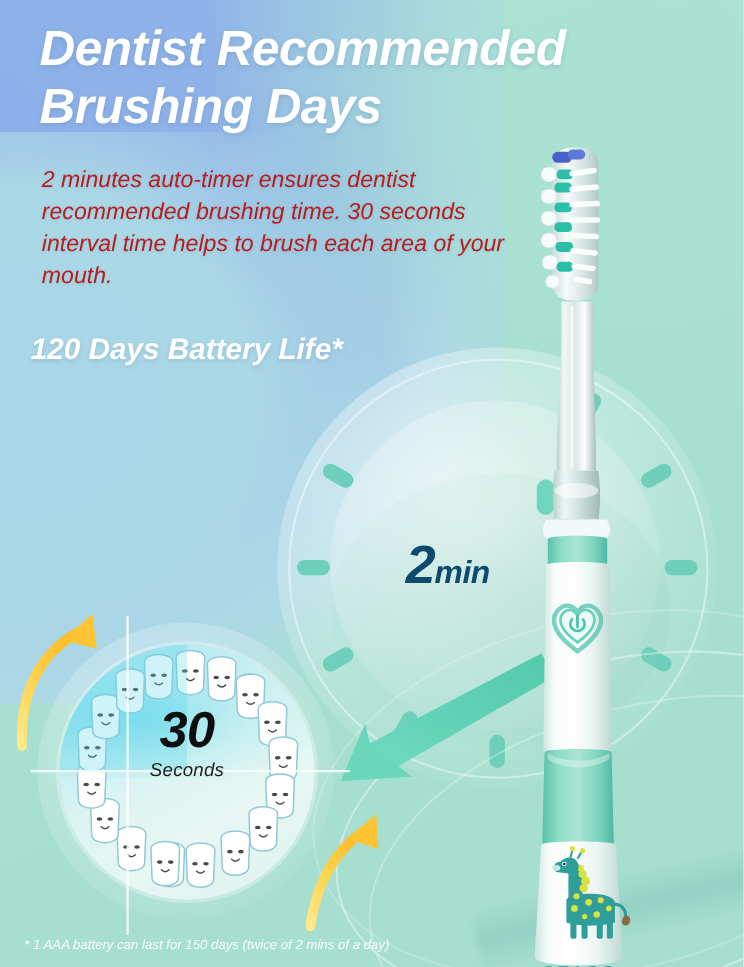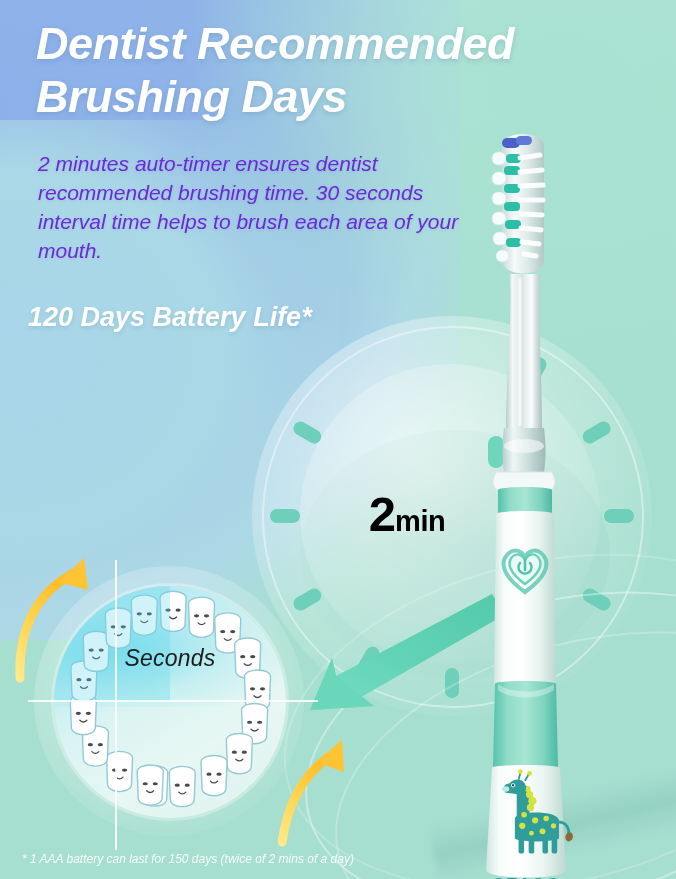--- a/index.html
+++ b/index.html
@@ -117,21 +117,21 @@
     font-weight: bold;
     font-style: italic;
     letter-spacing: -0.5px;
     text-shadow: 0 2px 5px rgba(90,130,170,0.30);
   }
   .body-copy {
     position: absolute;
     left: 38px;
     top: 150px;
     width: 430px;
-    color: #6d28d9;
+    color: #b91c1c;
     font-size: 21px;
     line-height: 1.38;
     font-style: italic;
     text-shadow: 0 1px 3px rgba(90,140,160,0.22);
   }
   .subhead {
     position: absolute;
     left: 28px;
     top: 302px;
     color: #ffffff;
@@ -153,21 +153,22 @@
 
   
   .timer-block {
     position: absolute;
     left: 312px;
     top: 486px;
     width: 190px;
     text-align: center;
   }
   .timer-main {
-    color: #000000;
+    color: #0c4a6e;
+    font-style: italic;
     font-weight: bold;
     white-space: nowrap;
   }
   .timer-num { font-size: 49px; letter-spacing: -1px; }
   .timer-unit { font-size: 29px; letter-spacing: -0.5px; }
   .timer-label {
     margin-top: 2px;
     color: #2b2b2b;
     font-size: 21px;
     font-style: italic;
@@ -219,21 +220,21 @@
   .seconds-num {
     color: #0e0e0e;
     font-size: 46px;
     font-weight: bold;
     font-style: italic;
     letter-spacing: -0.5px;
     line-height: 1;
   }
   .seconds-l1, .seconds-l2 {
     color: #1c1c1c;
-    font-size: 23px;
+    font-size: 17px;
     font-style: italic;
     line-height: 1.22;
     letter-spacing: 0.2px;
   }
   .seconds-l1 { margin-top: 4px; }
 
   
   .ov { position: absolute; }
 </style>
 </head>
@@ -362,20 +363,21 @@
       </g>
 
       <rect x="0" y="0" width="116" height="116" fill="#5fd6ea" opacity="0.30"></rect>
     </g>
   </svg>
 
   <div class="quad-line quad-v"></div>
   <div class="quad-line quad-h"></div>
 
   <div class="seconds-block">
+    <div class="seconds-num">30</div>
     <div class="seconds-l1">Seconds</div>
   </div>
 
   <svg class="ov" width="120" height="140" style="left:14px;top:552px;">
     <defs>
       <linearGradient id="yg1" x1="0" y1="1" x2="0.5" y2="0">
         <stop offset="0%" stop-color="#ffe98a"></stop>
         <stop offset="55%" stop-color="#ffd34d"></stop>
         <stop offset="100%" stop-color="#ffbe2e"></stop>
       </linearGradient>

